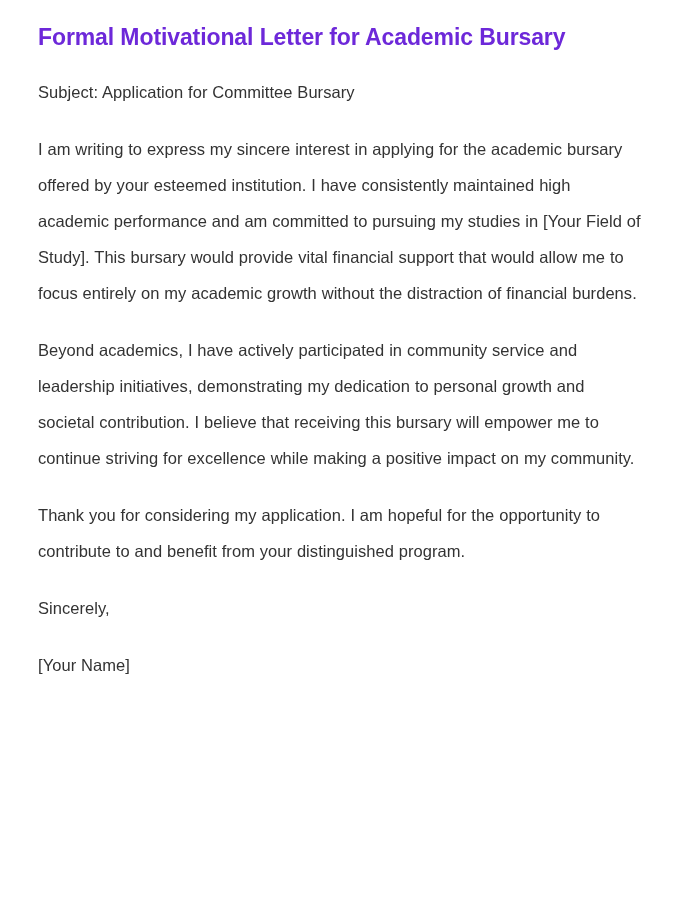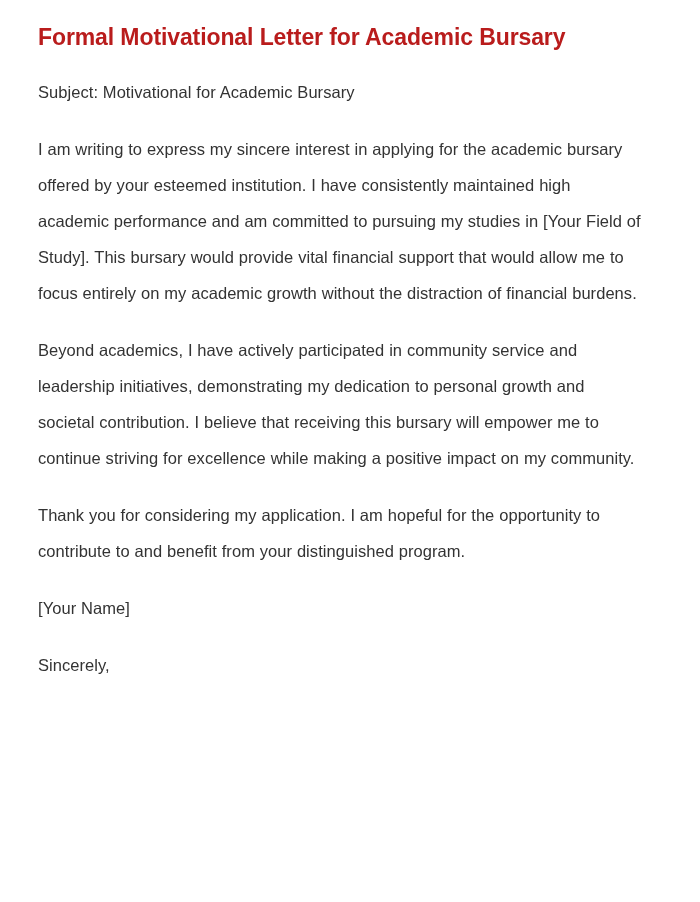--- a/index.html
+++ b/index.html
@@ -21,21 +21,21 @@
     background: #ffffff;
     padding: 22px 58px 40px 38px;
   }
   .doc-title {
     margin: 0 0 22px 0;
     font-family: "Liberation Sans", sans-serif;
     font-size: 23px;
     line-height: 30px;
     font-weight: 700;
     letter-spacing: -0.1px;
-    color: #b91c1c;
+    color: #6d28d9;
   }
   .doc-body {
     max-width: 604px;
   }
   .para {
     margin: 0 0 21px 0;
     font-family: "Liberation Sans", sans-serif;
     font-size: 16.5px;
     line-height: 36px;
     font-weight: 400;
@@ -52,27 +52,27 @@
 </style>
 </head>
 <body>
 
 <div class="page">
 
   <h1 class="doc-title">Formal Motivational Letter for Academic Bursary</h1>
 
   <div class="doc-body">
 
-    <p class="para para-short">Subject: Motivational for Academic Bursary</p>
+    <p class="para para-short">Subject: Application for Committee Bursary</p>
 
 
     <p class="para">I am writing to express my sincere interest in applying for the academic bursary offered by your esteemed institution. I have consistently maintained high academic performance and am committed to pursuing my studies in [Your Field of Study]. This bursary would provide vital financial support that would allow me to focus entirely on my academic growth without the distraction of financial burdens.</p>
 
     <p class="para">Beyond academics, I have actively participated in community service and leadership initiatives, demonstrating my dedication to personal growth and societal contribution. I believe that receiving this bursary will empower me to continue striving for excellence while making a positive impact on my community.</p>
 
     <p class="para">Thank you for considering my application. I am hopeful for the opportunity to contribute to and benefit from your distinguished program.</p>
 
+    <p class="para para-short">Sincerely,</p>
+
     <p class="para para-short">[Your Name]</p>
-
-    <p class="para para-short">Sincerely,</p>
 
   </div>
 </div>
 
 </body></html>

